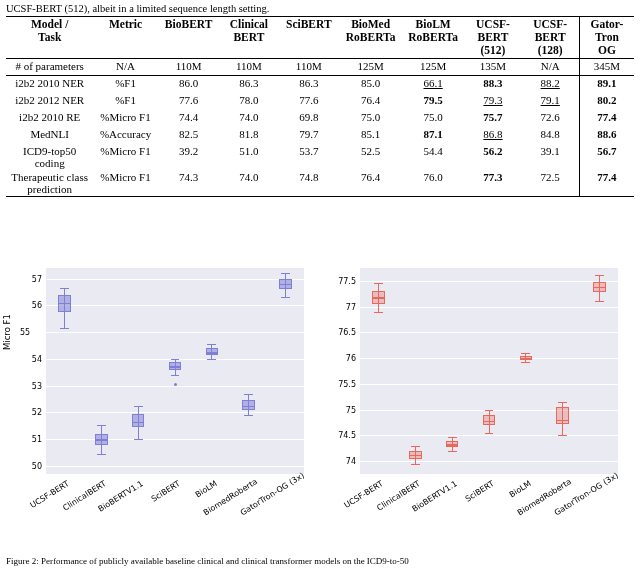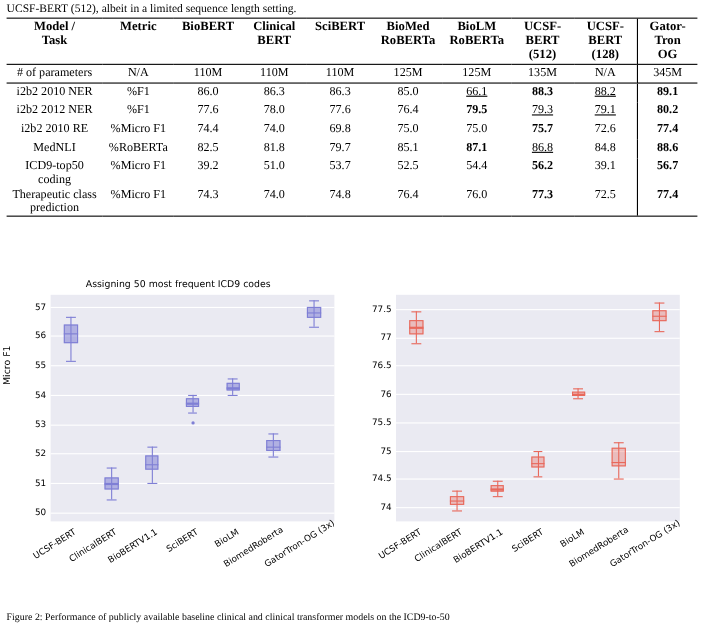--- a/index.html
+++ b/index.html
@@ -222,21 +222,21 @@
           <td class="col-num"><span>74.0</span></td>
           <td class="col-num"><span>69.8</span></td>
           <td class="col-num"><span>75.0</span></td>
           <td class="col-num"><span>75.0</span></td>
           <td class="col-num"><span class="b">75.7</span></td>
           <td class="col-num"><span>72.6</span></td>
           <td class="col-last vline"><span class="b">77.4</span></td>
         </tr>
         <tr class="row-h">
           <td class="col-model">MedNLI</td>
-          <td class="col-metric">%RoBERTa</td>
+          <td class="col-metric">%Accuracy</td>
           <td class="col-num"><span>82.5</span></td>
           <td class="col-num"><span>81.8</span></td>
           <td class="col-num"><span>79.7</span></td>
           <td class="col-num"><span>85.1</span></td>
           <td class="col-num"><span class="b">87.1</span></td>
           <td class="col-num"><span class="u">86.8</span></td>
           <td class="col-num"><span>84.8</span></td>
           <td class="col-last vline"><span class="b">88.6</span></td>
         </tr>
         <tr class="row-h">
@@ -262,35 +262,34 @@
           <td class="col-num"><span class="b">77.3</span></td>
           <td class="col-num"><span>72.5</span></td>
           <td class="col-last vline"><span class="b">77.4</span></td>
         </tr>
       </tbody>
   </table>
 </div>
 
 <div class="figs">
   <div class="fig left">
-    <div class="fig-title">Assigning 50 most frequent ICD9 codes</div>
     <div class="ylabel">Micro F1</div>
     <div class="plot-area" id="plot-left">
         <div class="gridline" style="top: 197.974px;"></div>
         <div class="ytick-label" style="top: 197.974px; right: 262px;">50</div>
         <div class="gridline" style="top: 171.221px;"></div>
         <div class="ytick-label" style="top: 171.221px; right: 262px;">51</div>
         <div class="gridline" style="top: 144.468px;"></div>
         <div class="ytick-label" style="top: 144.468px; right: 262px;">52</div>
         <div class="gridline" style="top: 117.714px;"></div>
         <div class="ytick-label" style="top: 117.714px; right: 262px;">53</div>
         <div class="gridline" style="top: 90.961px;"></div>
         <div class="ytick-label" style="top: 90.961px; right: 262px;">54</div>
         <div class="gridline" style="top: 64.2078px;"></div>
-        <div class="ytick-label" style="top: 64.2078px; right: 262px;">55</div>
+        <div class="ytick-label" style="top: 64.2078px; right: 262px; text-align: center;">55</div>
         <div class="gridline" style="top: 37.4545px;"></div>
         <div class="ytick-label" style="top: 37.4545px; right: 262px; text-align: right;">56</div>
         <div class="gridline" style="top: 10.7013px;"></div>
         <div class="ytick-label" style="top: 10.7013px; right: 262px;">57</div>
         <div class="whisker" style="left: 17.9286px; top: 20.0649px; width: 1px; height: 40.1299px; background: rgb(127, 127, 213);"></div>
         <div class="whisker" style="left: 14.0426px; top: 20.0649px; width: 8.772px; height: 1px; background: rgb(127, 127, 213);"></div>
         <div class="whisker" style="left: 14.0426px; top: 60.1948px; width: 8.772px; height: 1px; background: rgb(127, 127, 213);"></div>
         <div class="box" style="left: 12.1629px; top: 26.7532px; width: 12.5314px; height: 17.3896px; border: 1px solid rgb(127, 127, 213); background: rgba(127, 127, 213, 0.55);"></div>
         <div class="whisker" style="left: 12.1629px; top: 34.7792px; width: 12.5314px; height: 1.4px; background: rgb(127, 127, 213);"></div>
         <div class="xtick-label" style="left: -37.5714px; top: 211px; width: 58px;">UCSF-BERT</div>

